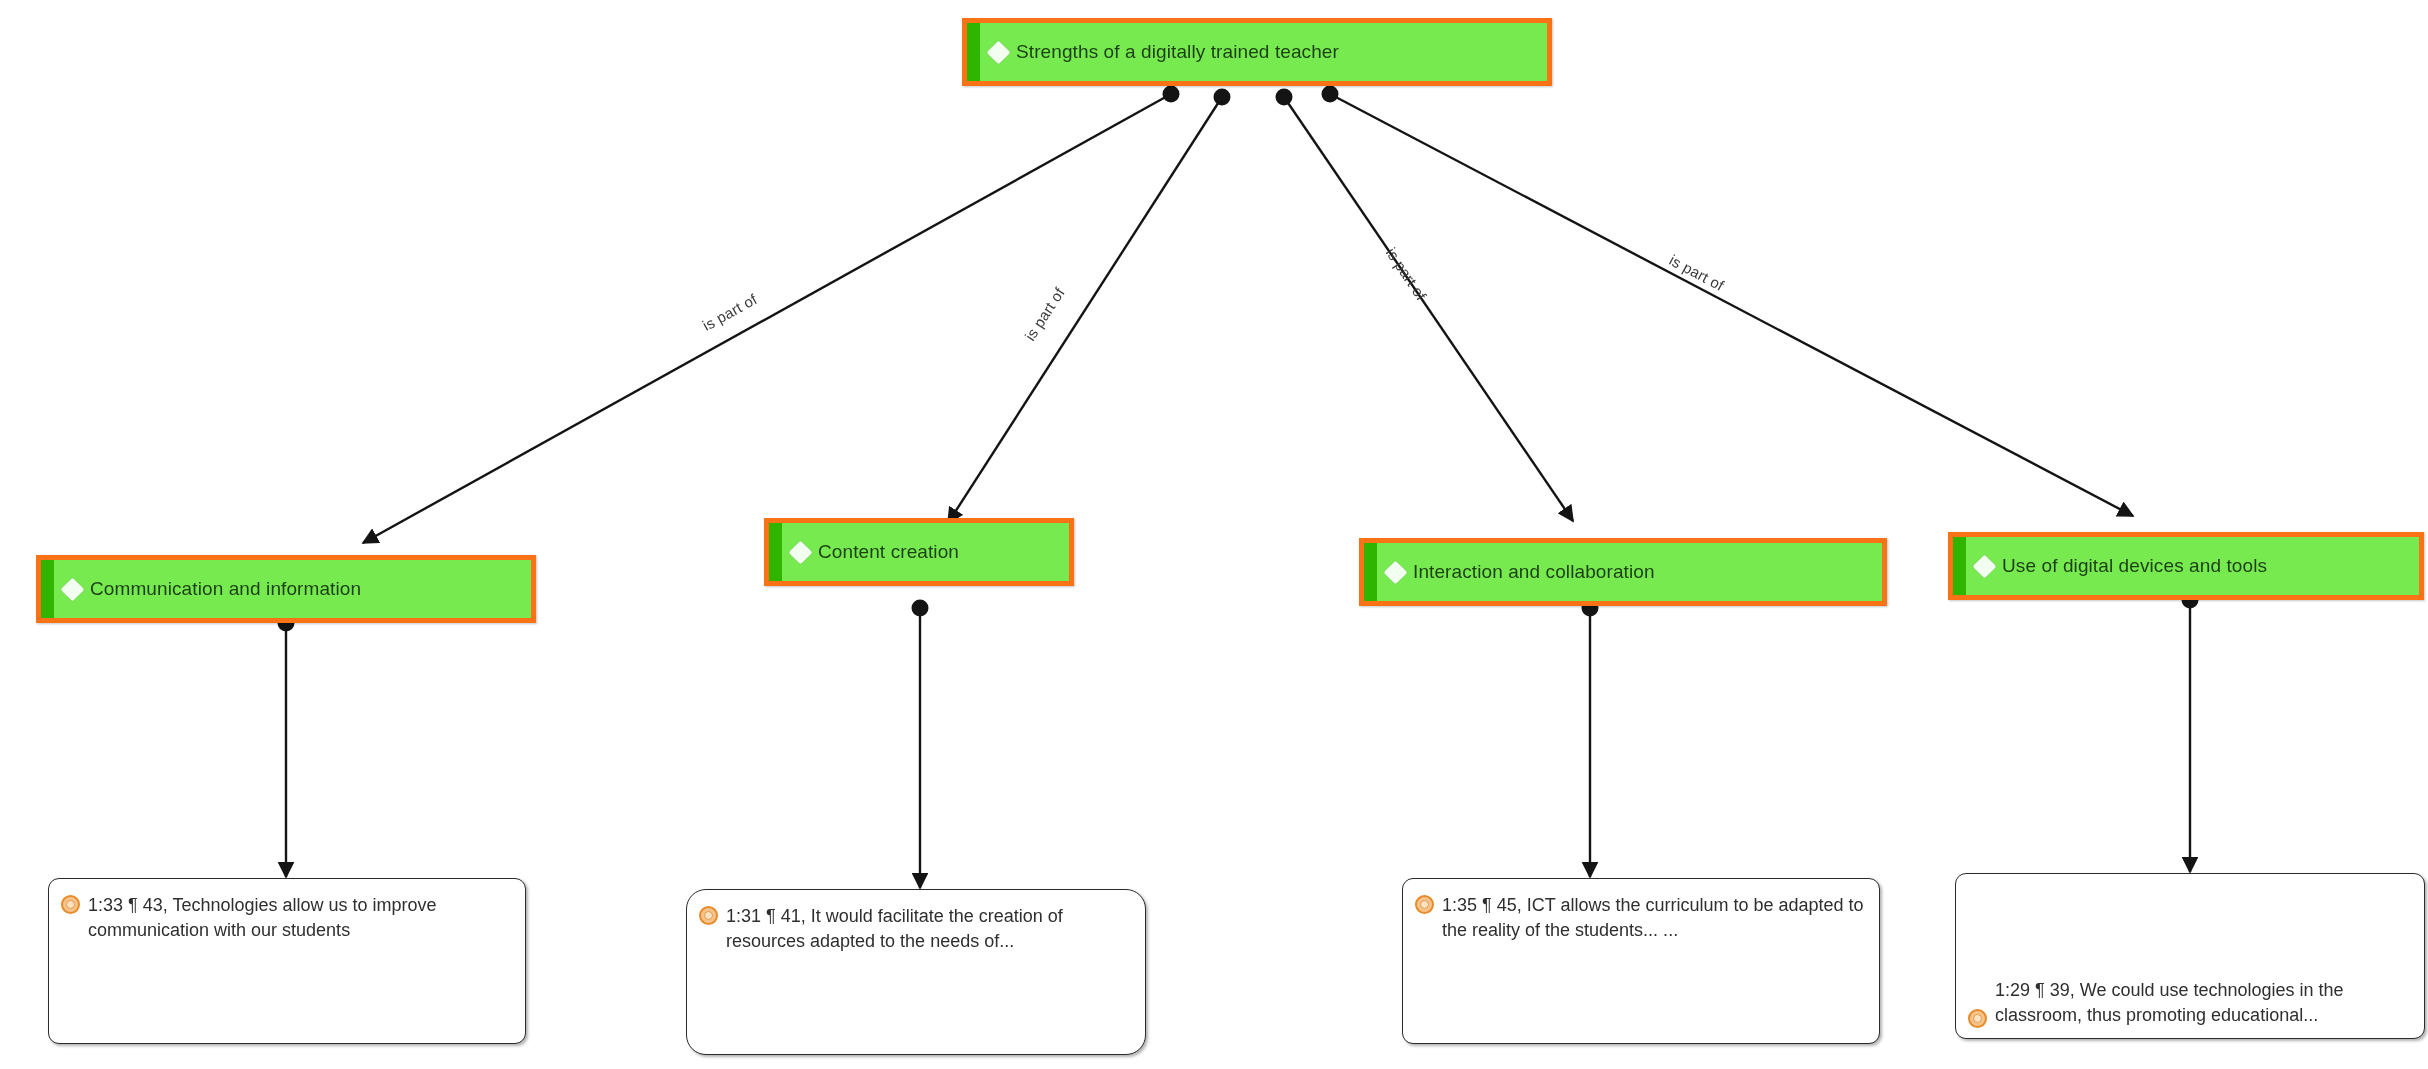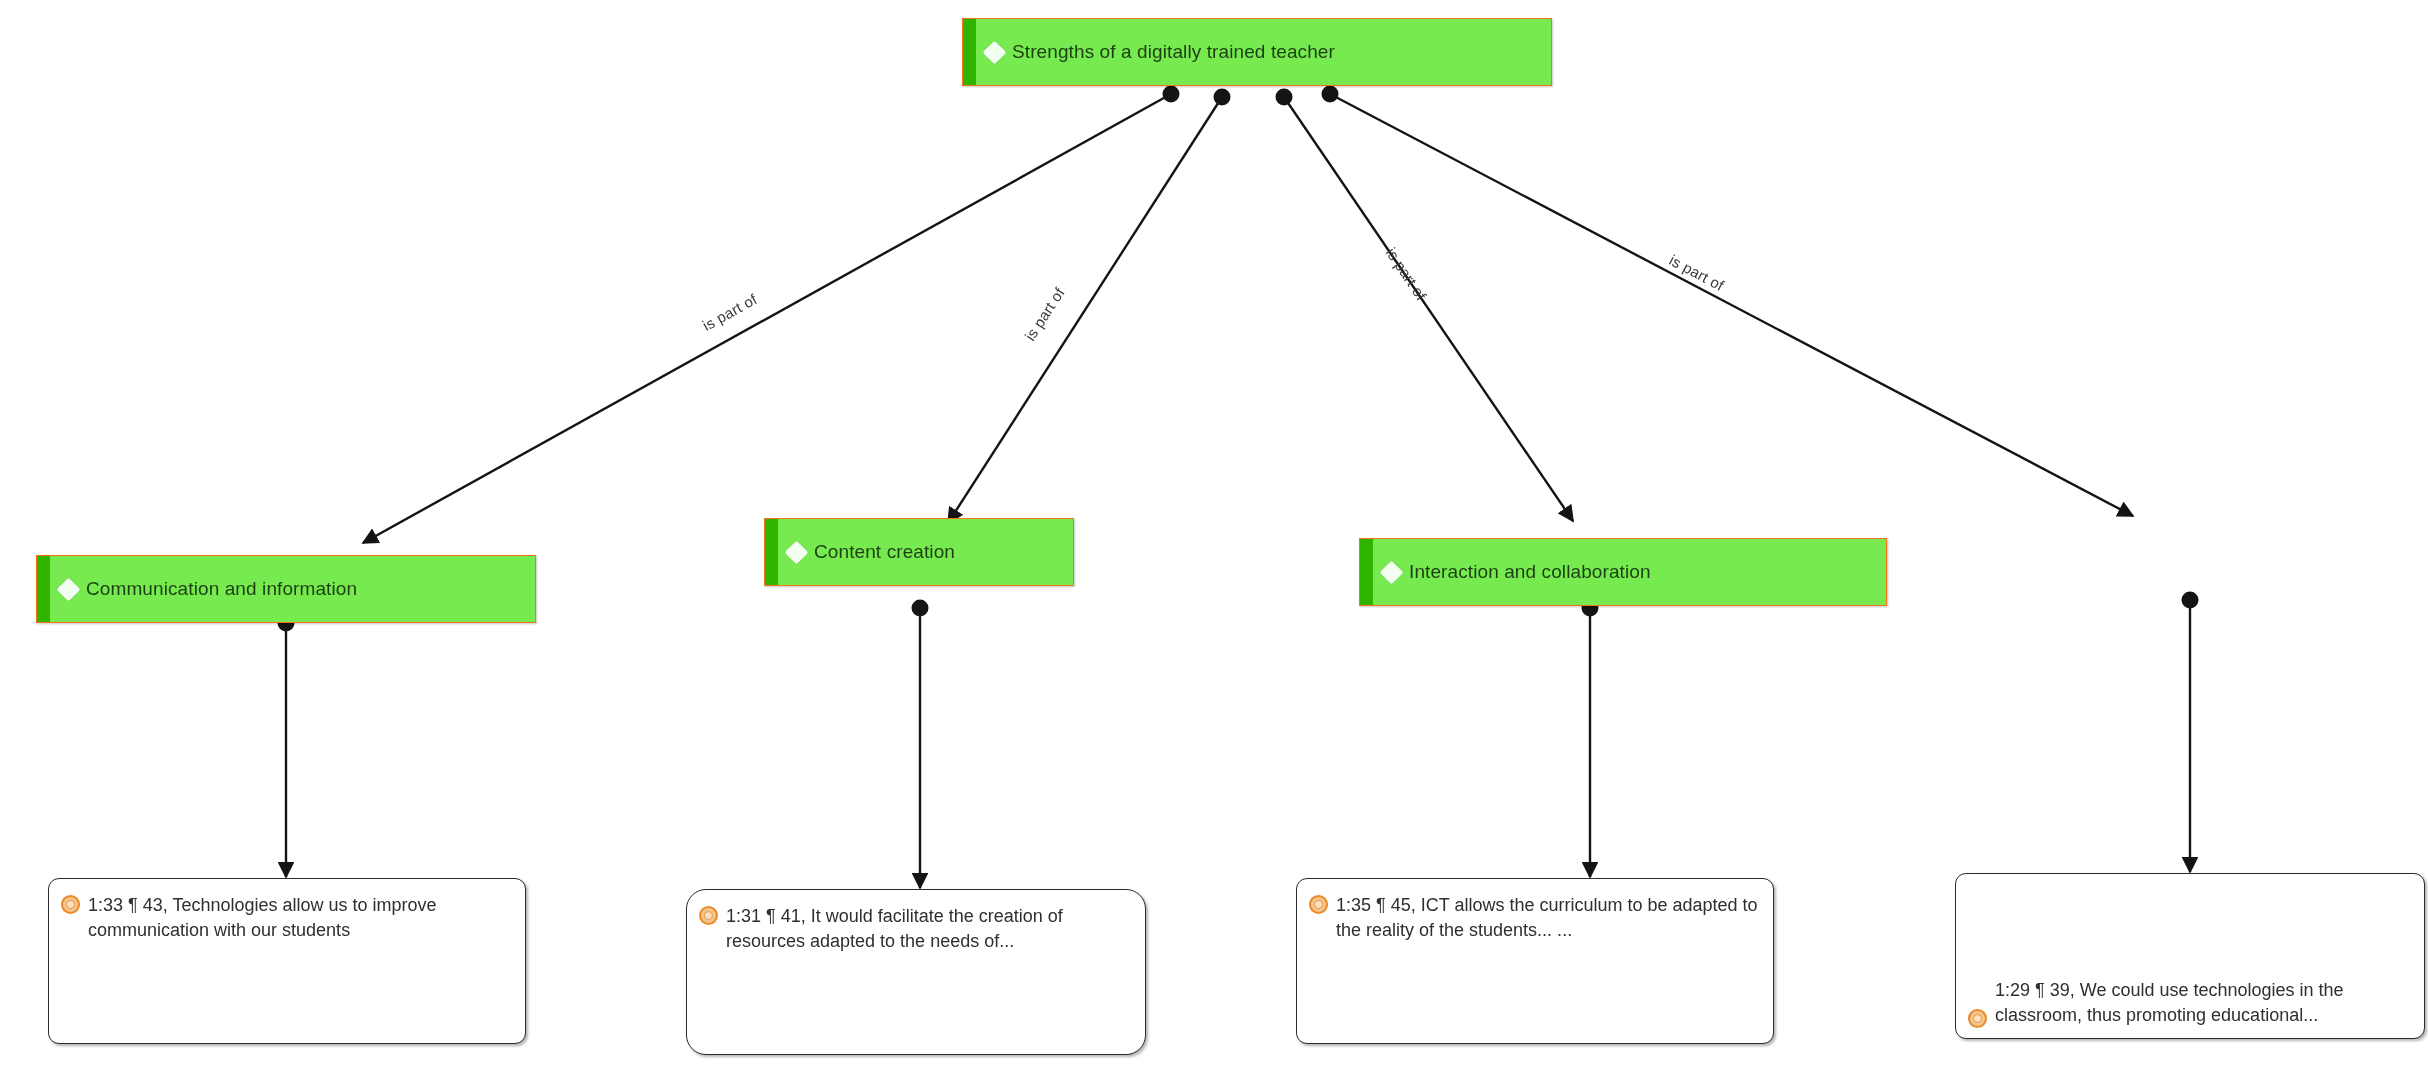--- a/index.html
+++ b/index.html
@@ -25,21 +25,21 @@
     width: 2428px;
     height: 1069px;
     pointer-events: none;
   }
 
   
   .code-node {
     position: absolute;
     box-sizing: border-box;
     background: #76ea4f;
-    border: 1px solid #f97316;
+    border: 5px solid #f97316;
     display: flex;
     align-items: center;
     box-shadow: 1px 1px 2px rgba(0,0,0,0.22);
   }
   .code-node .accent {
     position: absolute;
     left: 0;
     top: 0;
     bottom: 0;
     width: 13px;
@@ -202,38 +202,43 @@
     <span class="diamond-icon"></span>
     <span class="code-label">Content creation</span>
   </div>
 
   <div class="code-node" style="left:1359px; top:538px; width:528px; height:68px;">
     <span class="accent"></span>
     <span class="diamond-icon"></span>
     <span class="code-label">Interaction and collaboration</span>
   </div>
 
+  <div class="code-node" style="left:1948px; top:532px; width:476px; height:68px;">
+    <span class="accent"></span>
+    <span class="diamond-icon"></span>
+    <span class="code-label">Use of digital devices and tools</span>
+  </div>
 
   <div class="quote-node" style="left:48px; top:878px; width:478px; height:166px;">
     <span class="quote-icon">
       <span class="ring"></span>
         <span class="inner"></span>
     </span>
     <span class="quote-text">1:33 ¶ 43, Technologies allow us to improve communication with our students</span>
   </div>
 
   <div class="quote-node" style="left:686px; top:889px; width:460px; height:166px;border-radius:20px;">
     <span class="quote-icon">
       <span class="ring"></span>
         <span class="inner"></span>
     </span>
     <span class="quote-text">1:31 ¶ 41, It would facilitate the creation of resources adapted to the needs of...</span>
   </div>
 
-  <div class="quote-node" style="left:1296px; top:878px; width:478px; height:166px;">
+  <div class="quote-node" style="left:1402px; top:878px; width:478px; height:166px;">
     <span class="quote-icon">
       <span class="ring"></span>
         <span class="inner"></span>
     </span>
     <span class="quote-text">1:35 ¶ 45, ICT allows the curriculum to be adapted to the reality of the students... ...</span>
   </div>
 
   <div class="quote-node" style="left:1955px; top:873px; width:470px; height:166px;align-items:flex-end;">
     <span class="quote-icon">
       <span class="ring"></span>

